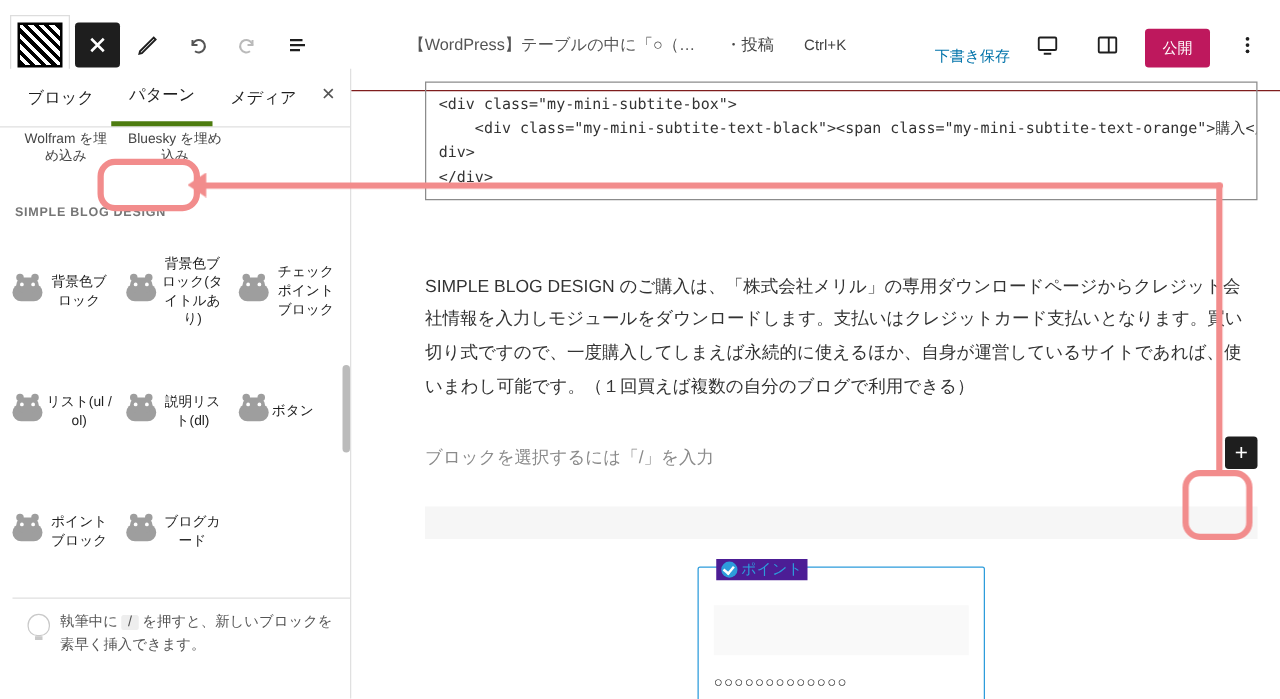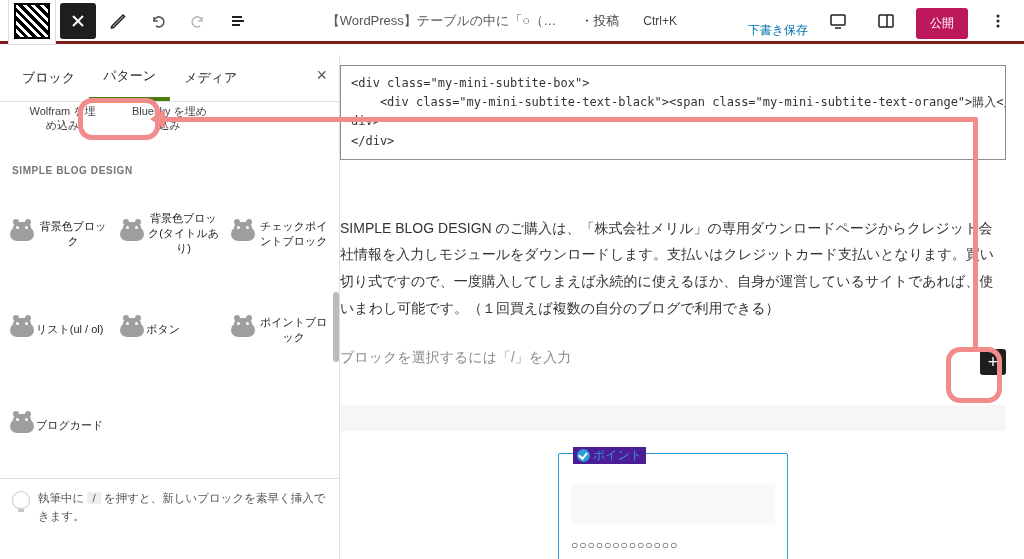--- a/index.html
+++ b/index.html
@@ -1,64 +1,64 @@
 <!DOCTYPE html>
 <html><head>
 <meta charset="utf-8">
 <style>
   * { box-sizing: border-box; margin: 0; padding: 0; }
   body { font-family: -apple-system, BlinkMacSystemFont, "Segoe UI", "Hiragino Sans", "Meiryo", sans-serif; font-size: 13px; color: #1e1e1e; background: #fff; width: 1024px; height: 559px; overflow: hidden; position: relative; }
 
   
-  .topbar { height: 44px; border-bottom: 3px solid #7f1d1d; display: flex; align-items: center; padding: 0 8px; gap: 4px; }
+  .topbar { height: 73px; border-bottom: 1px solid #7f1d1d; display: flex; align-items: center; padding: 0 8px; gap: 4px; }
   .avatar { width: 48px; height: 48px; background:#fff; display:flex; align-items:center; justify-content:center; border:1px solid #ddd;}
   .avatar div { width:36px; height:36px; background: repeating-linear-gradient(45deg,#000,#000 3px,#fff 3px,#fff 6px); border: 2px solid #000;}
   .tb-btn { width: 36px; height: 36px; display:flex; align-items:center; justify-content:center; border:none; background:transparent; border-radius:3px; cursor:pointer; color:#1e1e1e;}
   .tb-btn.dark { background:#1e1e1e; color:#fff; }
   .tb-btn svg, .ic svg { display:block; }
   .doc-title-wrap { flex:1; display:flex; align-items:center; justify-content:center; gap:24px;}
   .doc-title { color:#555; font-size:13px; }
   .doc-type { color:#444; font-size:13px; }
   .shortcut { color:#444; font-size:12px; }
   .tb-right { display:flex; align-items:flex-end; gap:12px; }
   .save-draft { color:#0073aa; font-size:12px; cursor:pointer;}
   .publish { background:#be185d; color:#fff; border:none; border-radius:3px; padding:7px 14px; font-size:12px; cursor:pointer;}
 
   
-  .sidebar { position:absolute; top:55px; left:0; width:340px; bottom:0; border-right:1px solid #e0e0e0; background:#fff; display:flex; flex-direction:column;}
+  .sidebar { position:absolute; top:55px; left:0; width:281px; bottom:0; border-right:1px solid #e0e0e0; background:#fff; display:flex; flex-direction:column;}
   .tabs { display:flex; align-items:center; border-bottom:1px solid #e0e0e0; padding:0 8px; position:relative;}
   .tab { padding:12px 14px; font-size:13px; color:#1e1e1e; cursor:pointer; }
   .tab.active { border-bottom:4px solid #4d7c0f; font-weight:500; }
   .tabs .close { position:absolute; right:12px; top:10px; cursor:pointer; font-size:18px; color:#555;}
   .embed-row { display:flex; gap: 6px; padding: 2px 12px 8px 12px; font-size:11px; color:#444;}
   .embed-item { flex:1; text-align:center; line-height:1.3;}
   .section-head { padding:24px 12px 6px 12px; font-size:10px; letter-spacing:0.6px; color:#757575; font-weight:600;}
   .blocks-grid { padding: 6px 6px; display:grid; grid-template-columns: repeat(3, 1fr); gap: 4px; overflow-y:auto; position:relative;}
   .scroll-thumb{position:absolute;right:0;top:110px;width:6px;height:70px;background:#bbb;border-radius:3px;}
   .block-item { display:flex; flex-direction:row; align-items:center; justify-content:flex-start; padding:8px 2px; cursor:pointer; border-radius:3px; height:92px;}
   .block-icon { width:28px; height:28px; margin-bottom:6px; display:flex; align-items:center; justify-content:center;}
   .block-label { font-size:11px; text-align:center; line-height:1.35; color:#1e1e1e;}
   .hippo { width:28px; height:24px; position:relative; }
   .hippo::before{content:"";position:absolute;top:8px;left:2px;width:24px;height:14px;background:#9e9e9e;border-radius:7px;}
   .hippo::after{content:"";position:absolute;top:3px;left:5px;width:18px;height:12px;background:#9e9e9e;border-radius:8px;}
   .hip-ear{position:absolute;top:0;width:6px;height:6px;background:#9e9e9e;border-radius:50%;}
   .hip-ear.l{left:5px;} .hip-ear.r{right:5px;}
   .hip-eye{position:absolute;top:7px;width:3px;height:3px;background:#fff;border-radius:50%;z-index:2;}
   .hip-eye.l{left:8px;} .hip-eye.r{right:8px;}
 
-  .tip-bar { border-top:1px solid #e0e0e0; padding:10px 12px; display:flex; gap:8px; align-items:flex-start; font-size:11.5px; color:#555; line-height:1.6;}
+  .tip-bar { border-top:1px solid #e0e0e0; padding:10px 12px; display:flex; gap:8px; align-items:flex-start; font-size:11.5px; color:#555; line-height:1.6;margin-left:10px;}
   .bulb { width:18px; height:18px; flex:none; border:1.5px solid #c9c9c9; border-radius:50% 50% 45% 45%; position:relative; margin-top:2px;}
   .bulb::after{content:"";position:absolute;bottom:-4px;left:5px;width:6px;height:3px;background:#c9c9c9;}
   .kbd { background:#eee; border-radius:2px; padding:0 5px; font-family:inherit;}
 
   
   .main { position:absolute; left:300px; right:0; top:55px; bottom:0; overflow:auto; padding: 10px 18px 20px 40px;}
   .code-box { border:1px solid #8c8c8c; padding:8px 10px; font-family: Menlo, Consolas, monospace; font-size:12px; color:#333; line-height:1.6; white-space:pre; overflow:hidden; margin-bottom: 55px;}
   .para { font-size:14px; line-height:1.9; color:#333; margin-bottom:28px;}
-  .placeholder-row { display:flex; align-items:flex-start; justify-content:space-between; margin-bottom:30px;}
+  .placeholder-row { display:flex; align-items:flex-end; justify-content:space-between; margin-bottom:30px;}
   .placeholder-text { color:#8b8b8b; font-size:14px;}
   .add-btn { width:26px; height:26px; background:#1e1e1e; color:#fff; border-radius:3px; display:flex; align-items:center; justify-content:center; cursor:pointer; font-size:18px; line-height:1;}
   .spacer-block { height:26px; background:#f6f6f6; margin-bottom:22px;}
 
   .point-box { width:230px; margin:0 auto; border:1.5px solid #2d9cdb; border-radius:2px; padding:30px 12px 14px 12px; position:relative; margin-top:10px;}
   .point-badge { position:absolute; top:-7px; left:14px; background:#4c1d95; padding:0 4px; display:flex; align-items:center; font-size:12px; color:#2d9cdb; gap:3px;}
   .check{ width:13px; height:13px; background:#2d9cdb; border-radius:50%; position:relative; display:inline-block;}
   .check::after{content:"";position:absolute;left:3px;top:2px;width:4px;height:6px;border:solid #fff;border-width:0 2px 2px 0;transform:rotate(40deg);}
   .point-inner { height:40px; background:#f9f9f9; margin-bottom:14px;}
   .point-text { font-size:12px; letter-spacing:1px; color:#333;}
@@ -204,20 +204,31 @@
     </div>
     <div class="block-item">
       <div class="block-icon">
           <div class="hippo">
             <span class="hip-ear l"></span>
             <span class="hip-ear r"></span>
             <span class="hip-eye l"></span>
             <span class="hip-eye r"></span>
           </div>
         </div>
+      <div class="block-label">説明リスト(dl)</div>
+    </div>
+    <div class="block-item">
+      <div class="block-icon">
+          <div class="hippo">
+            <span class="hip-ear l"></span>
+            <span class="hip-ear r"></span>
+            <span class="hip-eye l"></span>
+            <span class="hip-eye r"></span>
+          </div>
+        </div>
       <div class="block-label">ボタン</div>
     </div>
     <div class="block-item">
       <div class="block-icon">
           <div class="hippo">
             <span class="hip-ear l"></span>
             <span class="hip-ear r"></span>
             <span class="hip-eye l"></span>
             <span class="hip-eye r"></span>
           </div>

